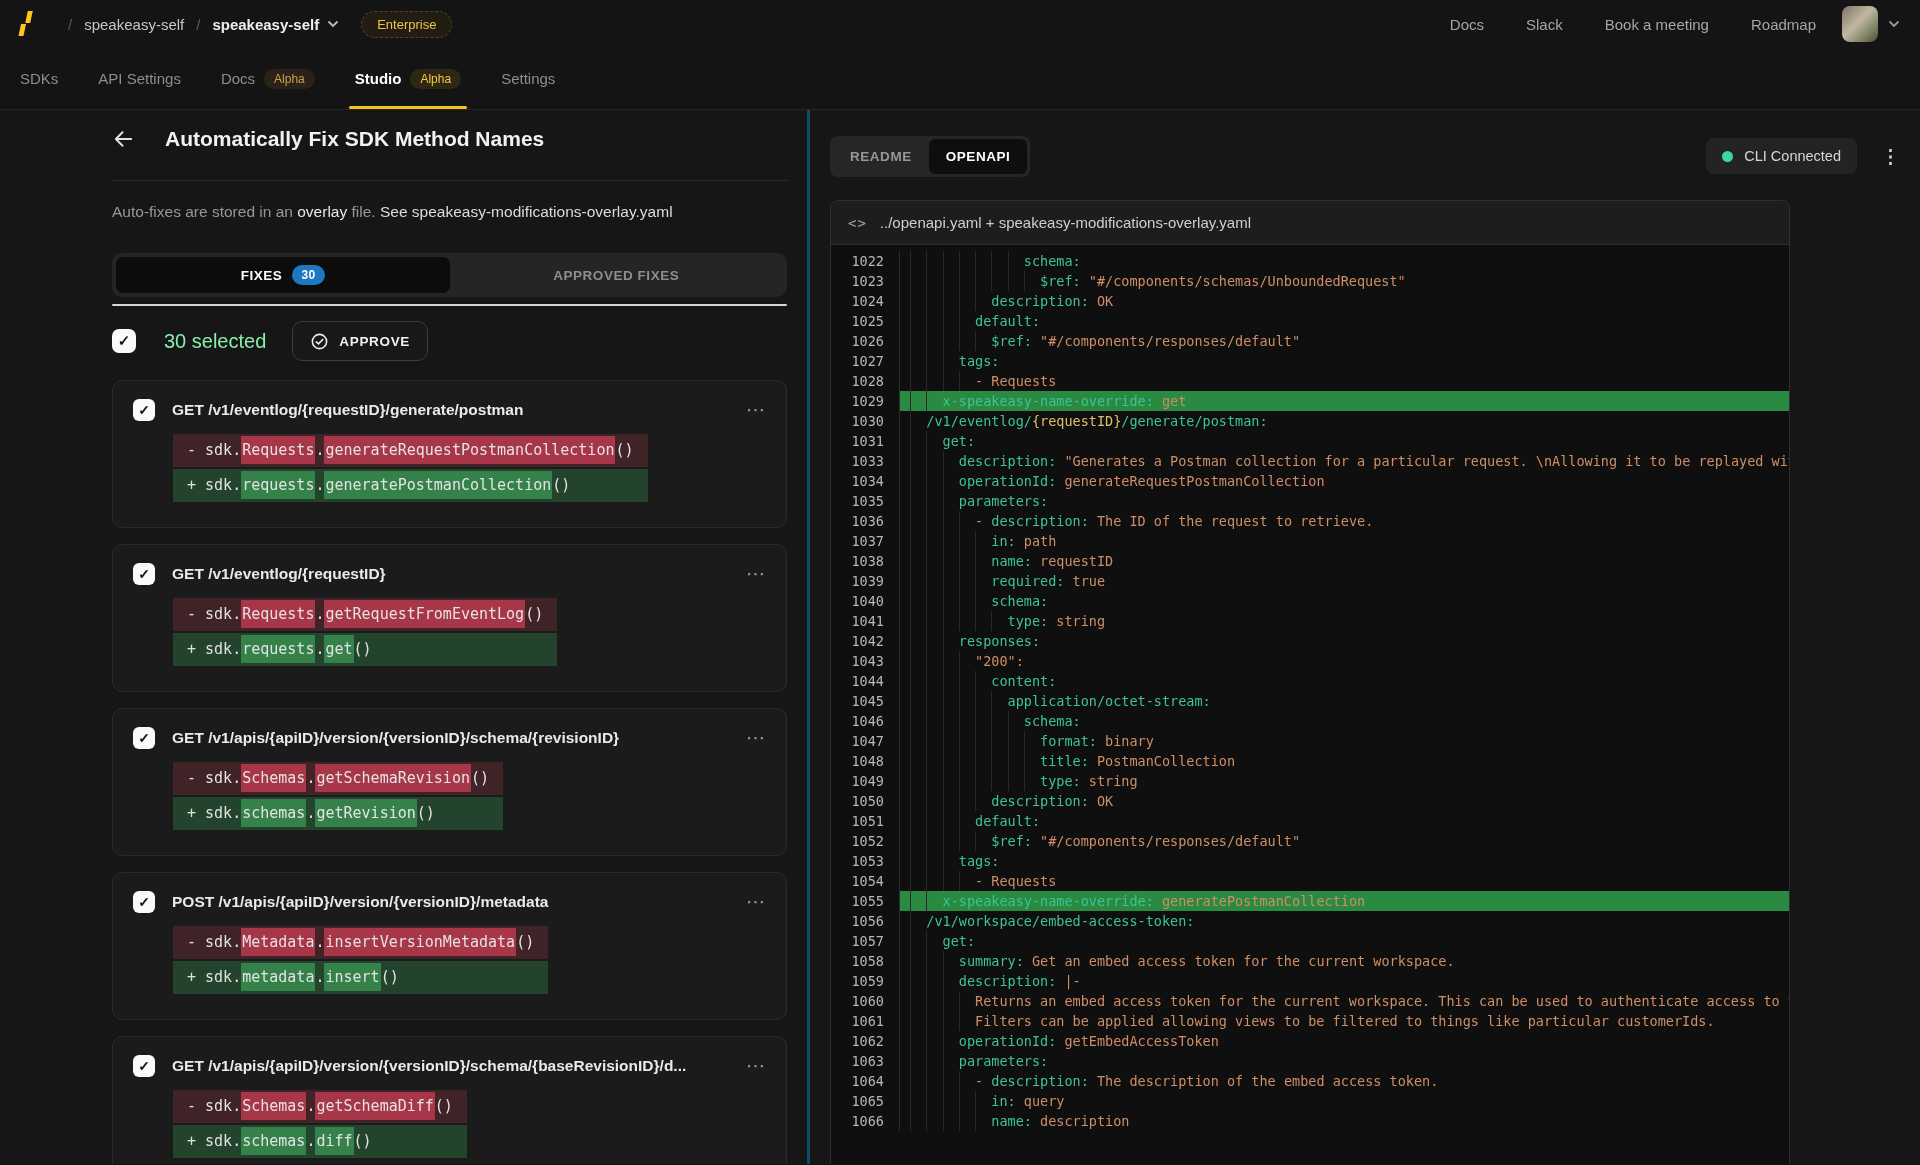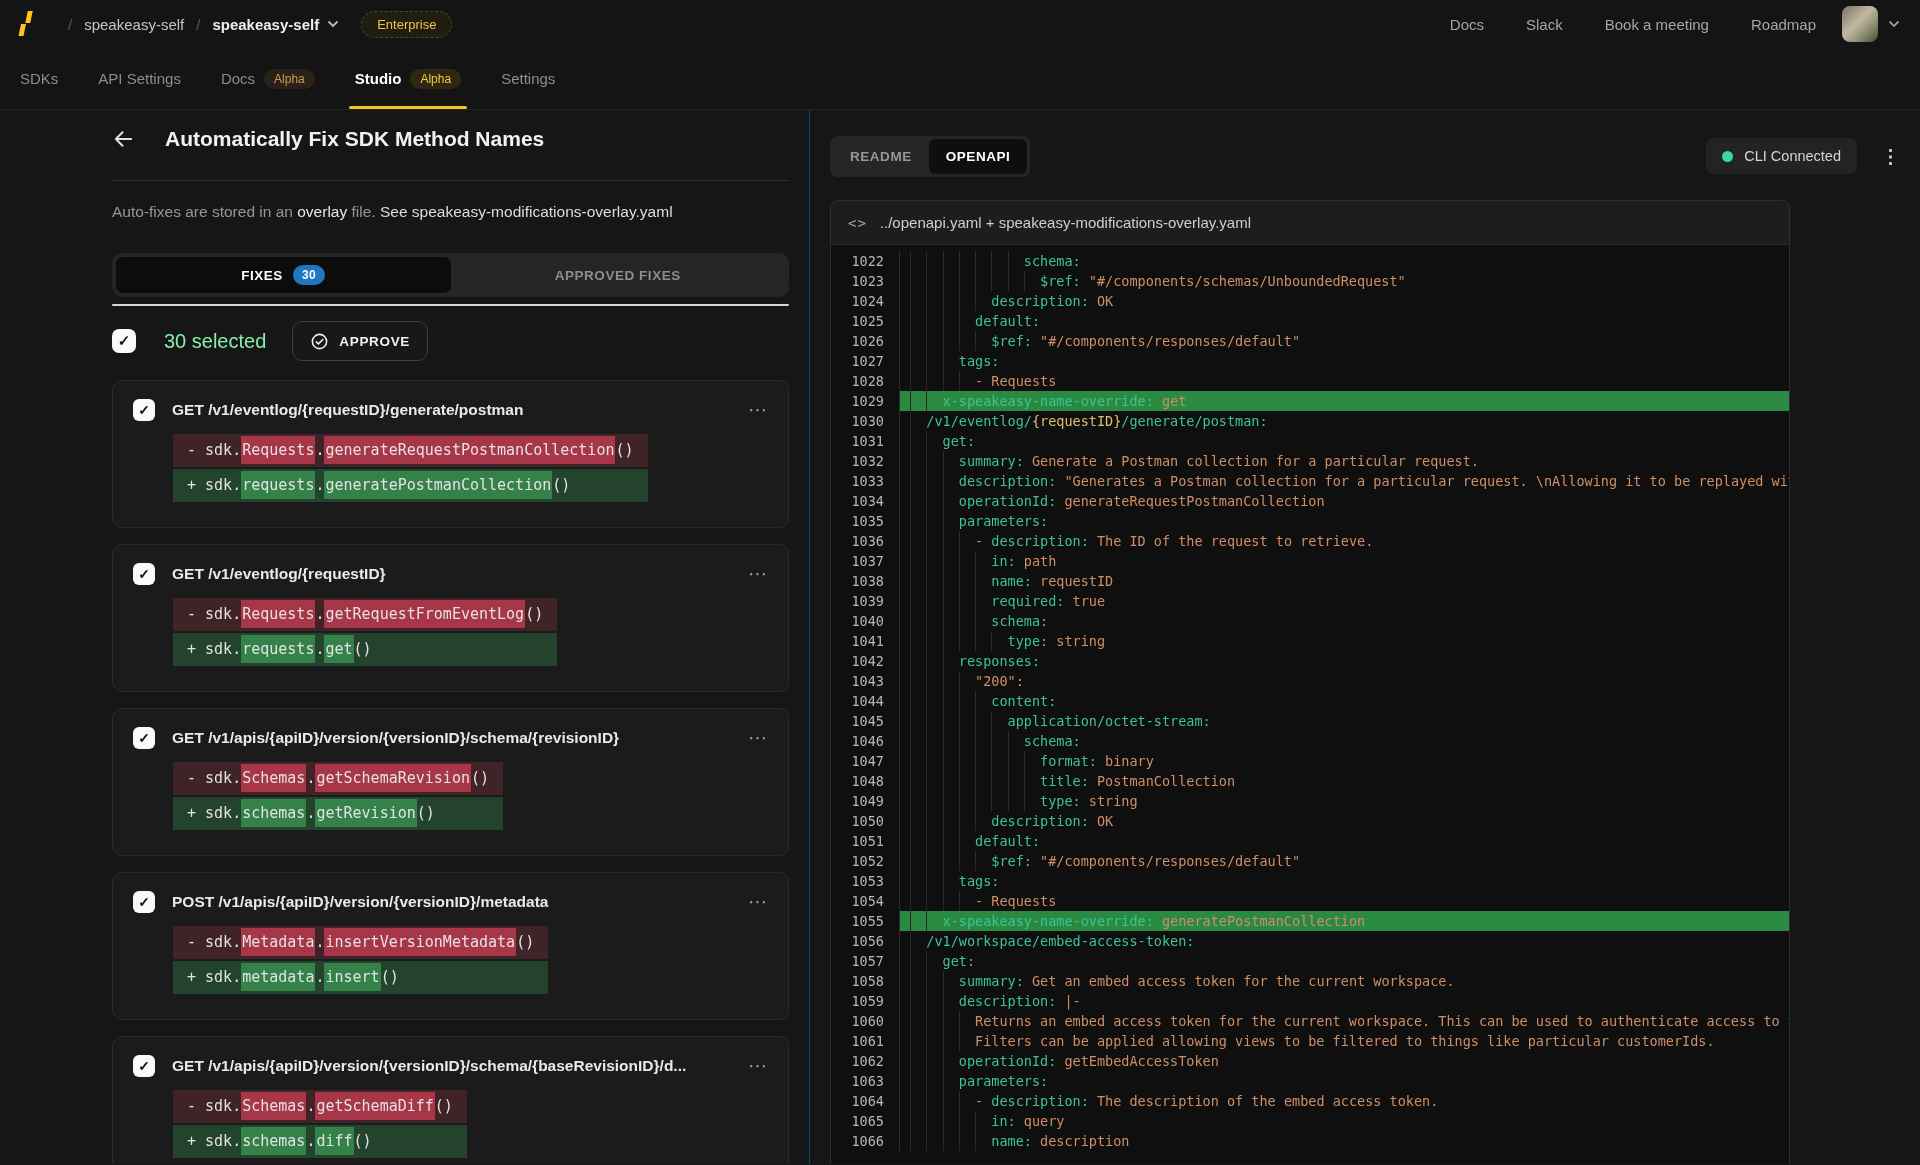--- a/index.html
+++ b/index.html
@@ -26,21 +26,21 @@
   .nav-item { position:relative; display:flex; align-items:center; gap:9px; color:#8d8d8d;
               font-size:15px; height:100%; cursor:pointer; }
   .nav-item.active { color:#ffffff; font-weight:600; }
   .nav-item.active::after { content:""; position:absolute; left:-6px; right:-6px; bottom:0;
               height:3px; background:#f3c41c; border-radius:2px; }
   .alpha-pill { font-size:12px; color:#cf9d50; background:#2a2118; border-radius:999px; padding:3px 10px; font-weight:400; }
   .alpha-pill.alpha-active { color:#f5ca3d; background:#2e2713; }
 
   
   .main { display:flex; height:calc(1165px - 111px); }
-  .left-panel { width:810px; flex:none; border-right:1px solid #0c4a6e; padding:14px 20px 0 112px; overflow:hidden; }
+  .left-panel { width:810px; flex:none; border-right:3px solid #0c4a6e; padding:14px 20px 0 112px; overflow:hidden; }
   .right-panel { flex:1; padding:24px 20px 0 20px; overflow:hidden; }
 
   
   .title-row { display:flex; align-items:center; gap:30px; height:30px; }
   .back-btn { display:flex; align-items:center; cursor:pointer; }
   .page-title { font-size:21px; font-weight:600; color:#f2f2f2; }
   .title-hr { border:none; border-top:1px solid #2e2e2e; margin-top:26px; }
   .desc { margin-top:22px; font-size:15.5px; color:#979797; }
   .desc .em { color:#e8e8e8; }
   .desc .see { color:#dcdcdc; }
@@ -312,21 +312,20 @@
           <div class="cl"><span class="ln">1022</span><span class="lc"><span class="ig"></span><span class="ig"></span><span class="ig"></span><span class="ig"></span><span class="ig"></span><span class="ig"></span><span class="ig"></span><span class="tk-k">schema:</span></span></div>
           <div class="cl"><span class="ln">1023</span><span class="lc"><span class="ig"></span><span class="ig"></span><span class="ig"></span><span class="ig"></span><span class="ig"></span><span class="ig"></span><span class="ig"></span><span class="ig"></span><span class="tk-k">$ref:</span><span class="tk-v"> "#/components/schemas/UnboundedRequest"</span></span></div>
           <div class="cl"><span class="ln">1024</span><span class="lc"><span class="ig"></span><span class="ig"></span><span class="ig"></span><span class="ig"></span><span class="ig"></span><span class="tk-k">description:</span><span class="tk-v"> OK</span></span></div>
           <div class="cl"><span class="ln">1025</span><span class="lc"><span class="ig"></span><span class="ig"></span><span class="ig"></span><span class="ig"></span><span class="tk-k">default:</span></span></div>
           <div class="cl"><span class="ln">1026</span><span class="lc"><span class="ig"></span><span class="ig"></span><span class="ig"></span><span class="ig"></span><span class="ig"></span><span class="tk-k">$ref:</span><span class="tk-v"> "#/components/responses/default"</span></span></div>
           <div class="cl"><span class="ln">1027</span><span class="lc"><span class="ig"></span><span class="ig"></span><span class="ig"></span><span class="tk-k">tags:</span></span></div>
           <div class="cl"><span class="ln">1028</span><span class="lc"><span class="ig"></span><span class="ig"></span><span class="ig"></span><span class="ig"></span><span class="tk-v">- Requests</span></span></div>
           <div class="cl hl"><span class="ln">1029</span><span class="lc"><span class="ig"></span><span class="ig"></span><span class="tk-k">x-speakeasy-name-override:</span><span class="tk-v"> get</span></span></div>
           <div class="cl"><span class="ln">1030</span><span class="lc"><span class="ig"></span><span class="tk-k">/v1/eventlog/</span><span class="tk-y">{requestID}</span><span class="tk-k">/generate/postman:</span></span></div>
           <div class="cl"><span class="ln">1031</span><span class="lc"><span class="ig"></span><span class="ig"></span><span class="tk-k">get:</span></span></div>
-          <div class="cl"><span class="ln">1032</span><span class="lc"><span class="ig"></span><span class="ig"></span><span class="ig"></span><span class="tk-k">summary:</span><span class="tk-v"> Generate a Postman collection for a particular request.</span></span></div>
           <div class="cl"><span class="ln">1033</span><span class="lc"><span class="ig"></span><span class="ig"></span><span class="ig"></span><span class="tk-k">description:</span><span class="tk-v"> "Generates a Postman collection for a particular request. \nAllowing it to be replayed with modifications"</span></span></div>
           <div class="cl"><span class="ln">1034</span><span class="lc"><span class="ig"></span><span class="ig"></span><span class="ig"></span><span class="tk-k">operationId:</span><span class="tk-v"> generateRequestPostmanCollection</span></span></div>
           <div class="cl"><span class="ln">1035</span><span class="lc"><span class="ig"></span><span class="ig"></span><span class="ig"></span><span class="tk-k">parameters:</span></span></div>
           <div class="cl"><span class="ln">1036</span><span class="lc"><span class="ig"></span><span class="ig"></span><span class="ig"></span><span class="ig"></span><span class="tk-v">- </span><span class="tk-k">description:</span><span class="tk-v"> The ID of the request to retrieve.</span></span></div>
           <div class="cl"><span class="ln">1037</span><span class="lc"><span class="ig"></span><span class="ig"></span><span class="ig"></span><span class="ig"></span><span class="ig"></span><span class="tk-k">in:</span><span class="tk-v"> path</span></span></div>
           <div class="cl"><span class="ln">1038</span><span class="lc"><span class="ig"></span><span class="ig"></span><span class="ig"></span><span class="ig"></span><span class="ig"></span><span class="tk-k">name:</span><span class="tk-v"> requestID</span></span></div>
           <div class="cl"><span class="ln">1039</span><span class="lc"><span class="ig"></span><span class="ig"></span><span class="ig"></span><span class="ig"></span><span class="ig"></span><span class="tk-k">required:</span><span class="tk-v"> true</span></span></div>
           <div class="cl"><span class="ln">1040</span><span class="lc"><span class="ig"></span><span class="ig"></span><span class="ig"></span><span class="ig"></span><span class="ig"></span><span class="tk-k">schema:</span></span></div>
           <div class="cl"><span class="ln">1041</span><span class="lc"><span class="ig"></span><span class="ig"></span><span class="ig"></span><span class="ig"></span><span class="ig"></span><span class="ig"></span><span class="tk-k">type:</span><span class="tk-v"> string</span></span></div>
           <div class="cl"><span class="ln">1042</span><span class="lc"><span class="ig"></span><span class="ig"></span><span class="ig"></span><span class="tk-k">responses:</span></span></div>

